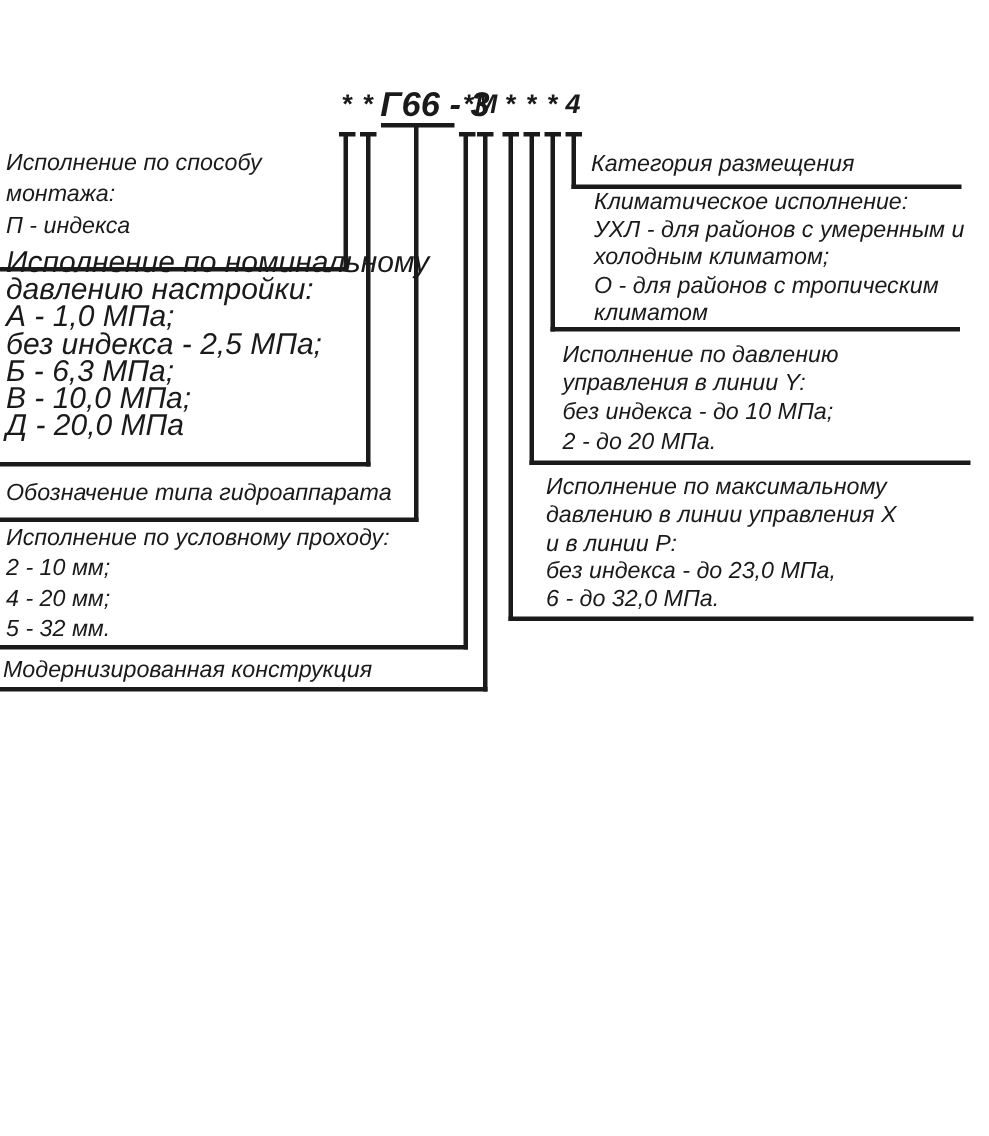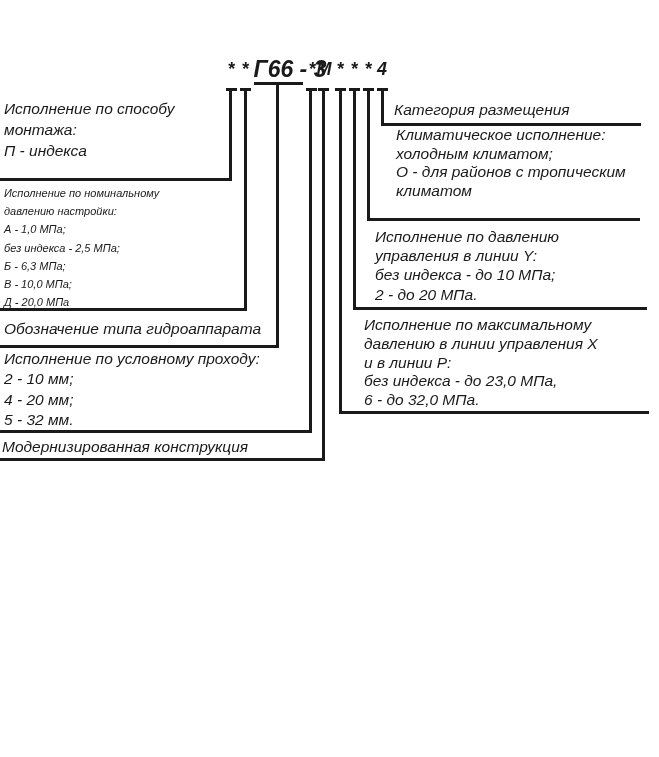--- a/index.html
+++ b/index.html
@@ -89,21 +89,21 @@
   <div class="line" style="left:367px;top:218px;width:273px;height:3px;"></div>
   <div class="line" style="left:353px;top:307px;width:294px;height:3px;"></div>
   <div class="line" style="left:339px;top:411px;width:310px;height:3px;"></div>
 
   <div class="blk" style="left:4px;top:98px;line-height:21px;">
     <span class="ln">Исполнение по способу</span>
     <span class="ln">монтажа:</span>
     <span class="ln">П - индекса</span>
   </div>
 
-  <div class="blk" style="left:4px;top:184px;line-height:18.2px;font-size:11px;">
+  <div class="blk" style="left:4px;top:166px;line-height:18.2px;font-size:20px;">
     <span class="ln">Исполнение по номинальному</span>
     <span class="ln">давлению настройки:</span>
     <span class="ln">А - 1,0 МПа;</span>
     <span class="ln">без индекса - 2,5 МПа;</span>
     <span class="ln">Б - 6,3 МПа;</span>
     <span class="ln">В - 10,0 МПа;</span>
     <span class="ln">Д - 20,0 МПа</span>
   </div>
 
   <div class="blk" style="left:4px;top:320px;">
@@ -120,20 +120,21 @@
   <div class="blk" style="left:2px;top:438px;">
     <span class="ln">Модернизированная конструкция</span>
   </div>
 
   <div class="blk" style="left:394px;top:101px;">
     <span class="ln">Категория размещения</span>
   </div>
 
   <div class="blk" style="left:384px;top:126px;line-height:18.6px;margin-left:12px;">
     <span class="ln">Климатическое исполнение:</span>
+    <span class="ln">УХЛ - для районов с умеренным и</span>
     <span class="ln">холодным климатом;</span>
     <span class="ln">О - для районов с тропическим</span>
     <span class="ln">климатом</span>
   </div>
 
   <div class="blk" style="left:375px;top:227px;line-height:19.2px;">
     <span class="ln">Исполнение по давлению</span>
     <span class="ln">управления в линии Y:</span>
     <span class="ln">без индекса - до 10 МПа;</span>
     <span class="ln">2 - до 20 МПа.</span>

